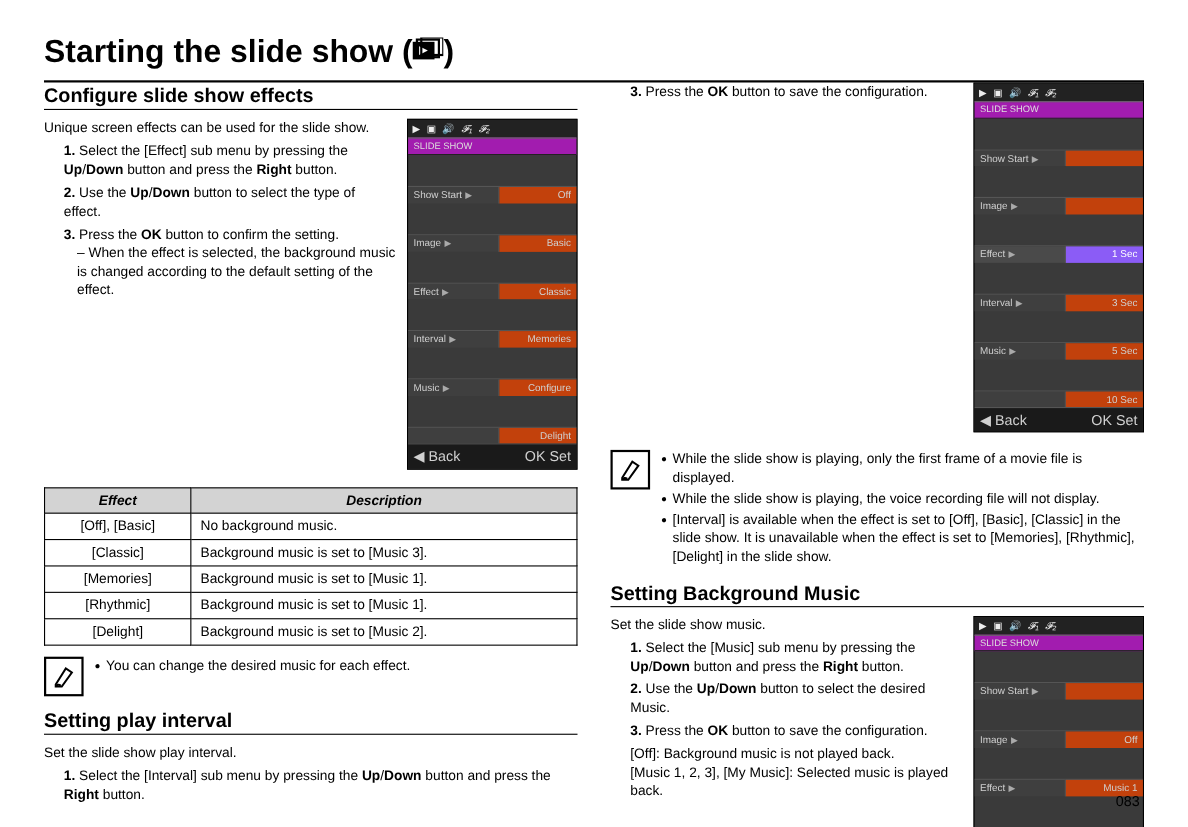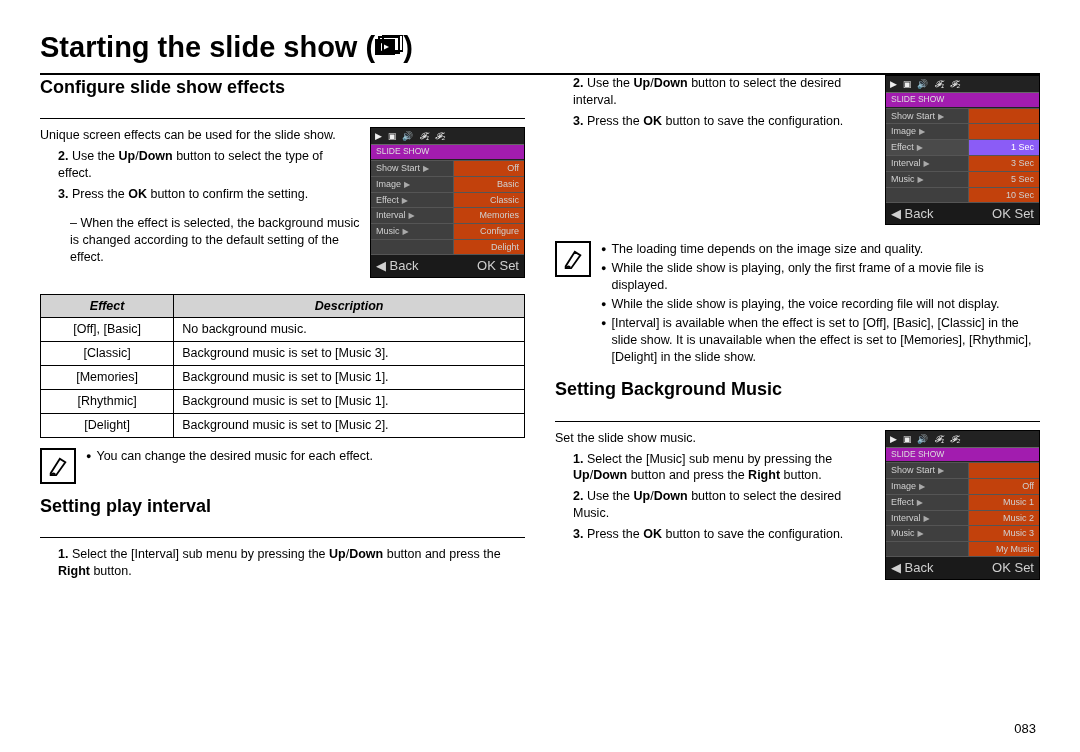--- a/index.html
+++ b/index.html
@@ -35,39 +35,38 @@
     gap: 30px;
   }
   .col {
     flex: 1;
     min-width: 0;
   }
   h2 {
     font-size: 18px;
     font-weight: bold;
     border-bottom: 1px solid #000;
-    padding-bottom: 19px;
+    padding-bottom: 0;
     margin: 10px 0 8px 0;
   }
   .left h2:first-child { margin-top: 0; }
   .intro {
     margin-bottom: 4px;
   }
   ol.steps {
     list-style: none;
     padding-left: 18px;
   }
   ol.steps > li {
     margin-bottom: 4px;
   }
   ol.steps .num { font-weight: bold; }
   ul.dash {
     list-style: none;
     padding-left: 12px;
-    margin-top: 12px;
   }
   ul.dash > li::before {
     content: "– ";
   }
   ul.bullets {
     list-style: none;
     padding-left: 0;
   }
   ul.bullets > li {
     display: flex;
@@ -104,20 +103,21 @@
     color: #ddd;
     padding: 1px 5px;
     border-top: 1px solid #666;
     border-bottom: 1px solid #222;
     font-size: 8.5px;
   }
   .cs-row {
     display: flex;
     justify-content: space-between;
     border-top: 1px solid #555;
+    margin-top: 28px;
   }
   .cs-row .l {
     flex: 0 0 54%;
     padding: 1px 5px;
     background: #3f3f3f;
     border-right: 1px solid #555;
   }
   .cs-row .r {
     flex: 1;
     text-align: right;
@@ -234,20 +234,21 @@
             <span class="l"></span>
             <span class="r">Delight</span>
           </div>
         <div class="cs-foot">
             <span>◀  Back</span>
             <span>OK Set</span>
           </div>
       </div>
       <p class="intro">Unique screen effects can be used for the slide show.</p>
       <ol class="steps">
+        <li><span class="num">1.</span> <span>Select the [Effect] sub menu by pressing the </span><b>Up</b><span>/</span><b>Down</b><span> button and press the </span><b>Right</b><span> button.</span></li>
         <li><span class="num">2.</span> <span>Use the </span><b>Up</b><span>/</span><b>Down</b><span> button to select the type of effect.</span></li>
         <li><span class="num">3.</span> <span>Press the </span><b>OK</b><span> button to confirm the setting.</span>
           <ul class="dash">
               <li>When the effect is selected, the background music is changed according to the default setting of the effect.</li>
             </ul>
         </li>
       </ol>
     </div>
 
     <table class="effects">
@@ -285,20 +286,21 @@
             <path d="M4 20 L14 4 L20 8 L10 22 L4 22 Z" fill="none" stroke="#000" stroke-width="2"></path>
             <path d="M4 22 Q6 19 9 21" fill="none" stroke="#000" stroke-width="2"></path>
           </svg>
       </div>
       <ul class="bullets" style="flex:1">
           <li>You can change the desired music for each effect.</li>
         </ul>
     </div>
 
     <h2>Setting play interval</h2>
+    <p class="intro">Set the slide show play interval.</p>
     <ol class="steps">
       <li><span class="num">1.</span> <span>Select the [Interval] sub menu by pressing the </span><b>Up</b><span>/</span><b>Down</b><span> button and press the </span><b>Right</b><span> button.</span></li>
     </ol>
   </div>
 
   <div class="col right">
     <div class="clearfix screen-wrap-text">
       <div class="float-screen camera-screen">
         <div class="cs-topbar">
           <span>▶</span>
@@ -331,34 +333,32 @@
         <div class="cs-row">
             <span class="l"></span>
             <span class="r">10 Sec</span>
           </div>
         <div class="cs-foot">
             <span>◀  Back</span>
             <span>OK Set</span>
           </div>
       </div>
       <ol class="steps">
-        <li><span class="num">2.</span> <span>Use the </span><b>Up</b><span>/</span><b>Down</b><span> button to select the desired interval.</span></li>
         <li><span class="num">3.</span> <span>Press the </span><b>OK</b><span> button to save the configuration.</span></li>
       </ol>
     </div>
 
     <div class="note-box">
       <div class="note-icon">
         <svg viewBox="0 0 24 24">
             <path d="M4 20 L14 4 L20 8 L10 22 L4 22 Z" fill="none" stroke="#000" stroke-width="2"></path>
             <path d="M4 22 Q6 19 9 21" fill="none" stroke="#000" stroke-width="2"></path>
           </svg>
       </div>
       <ul class="bullets" style="flex:1">
-        <li>The loading time depends on the image size and quality.</li>
         <li>While the slide show is playing, only the first frame of a movie file is displayed.</li>
         <li>While the slide show is playing, the voice recording file will not display.</li>
         <li>[Interval] is available when the effect is set to [Off], [Basic], [Classic] in the slide show. It is unavailable when the effect is set to [Memories], [Rhythmic], [Delight] in the slide show.</li>
       </ul>
     </div>
 
     <h2>Setting Background Music</h2>
     <div class="clearfix screen-wrap-text">
       <div class="float-screen camera-screen">
         <div class="cs-topbar">
@@ -397,17 +397,21 @@
             <span>◀  Back</span>
             <span>OK Set</span>
           </div>
       </div>
       <p class="intro">Set the slide show music.</p>
       <ol class="steps">
         <li><span class="num">1.</span> <span>Select the [Music] sub menu by pressing the </span><b>Up</b><span>/</span><b>Down</b><span> button and press the </span><b>Right</b><span> button.</span></li>
         <li><span class="num">2.</span> <span>Use the </span><b>Up</b><span>/</span><b>Down</b><span> button to select the desired Music.</span></li>
         <li><span class="num">3.</span> <span>Press the </span><b>OK</b><span> button to save the configuration.</span></li>
       </ol>
+      <div style="padding-left:18px">
+        <div>[Off]: Background music is not played back.</div>
+        <div>[Music 1, 2, 3], [My Music]: Selected music is played back.</div>
+      </div>
     </div>
   </div>
 </div>
 
 <div class="page-num">083</div>
 
 </body></html>

